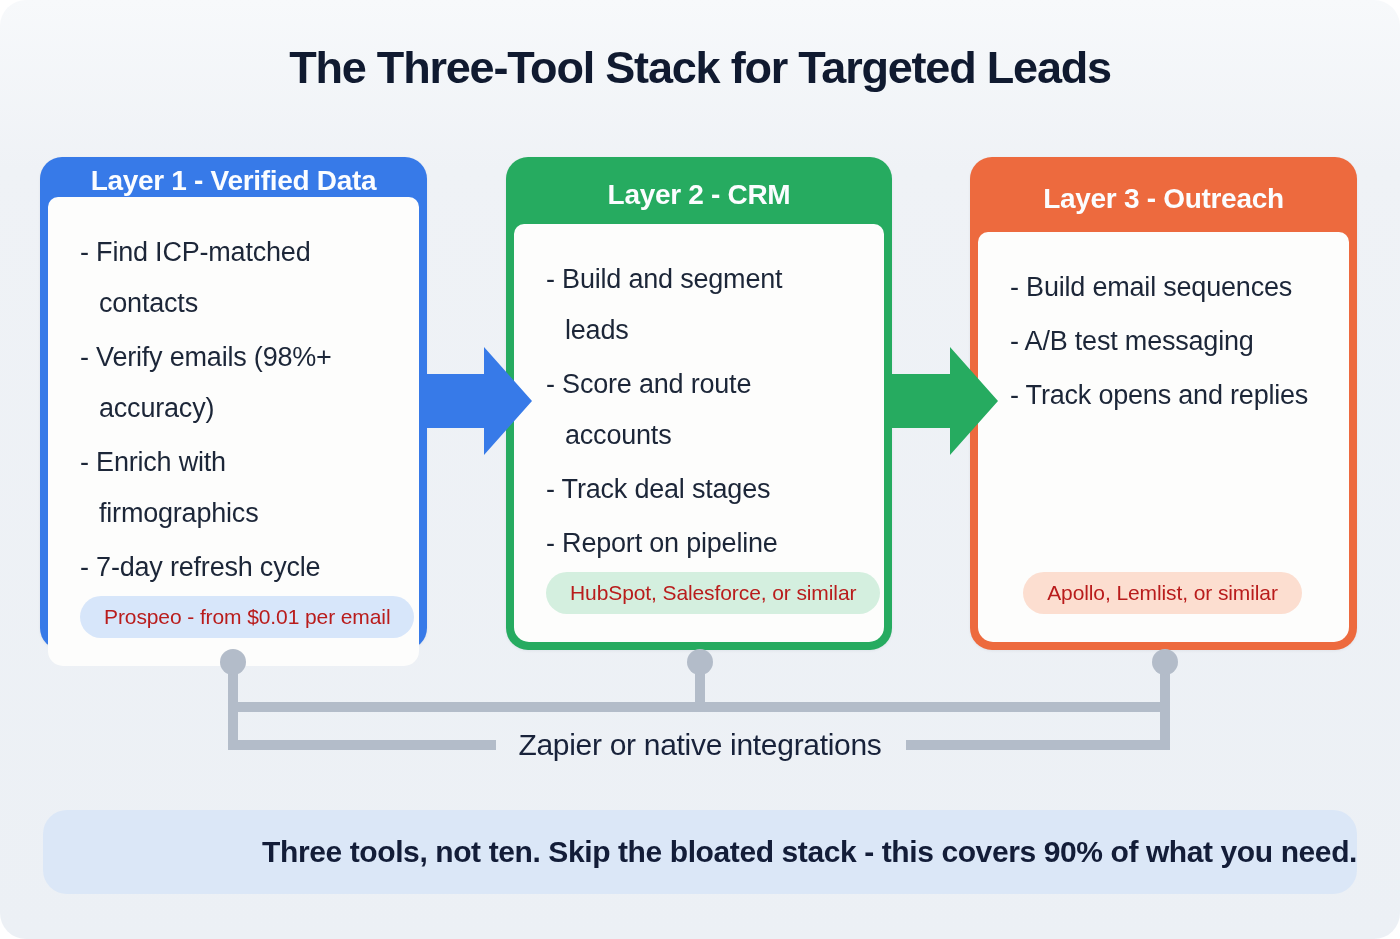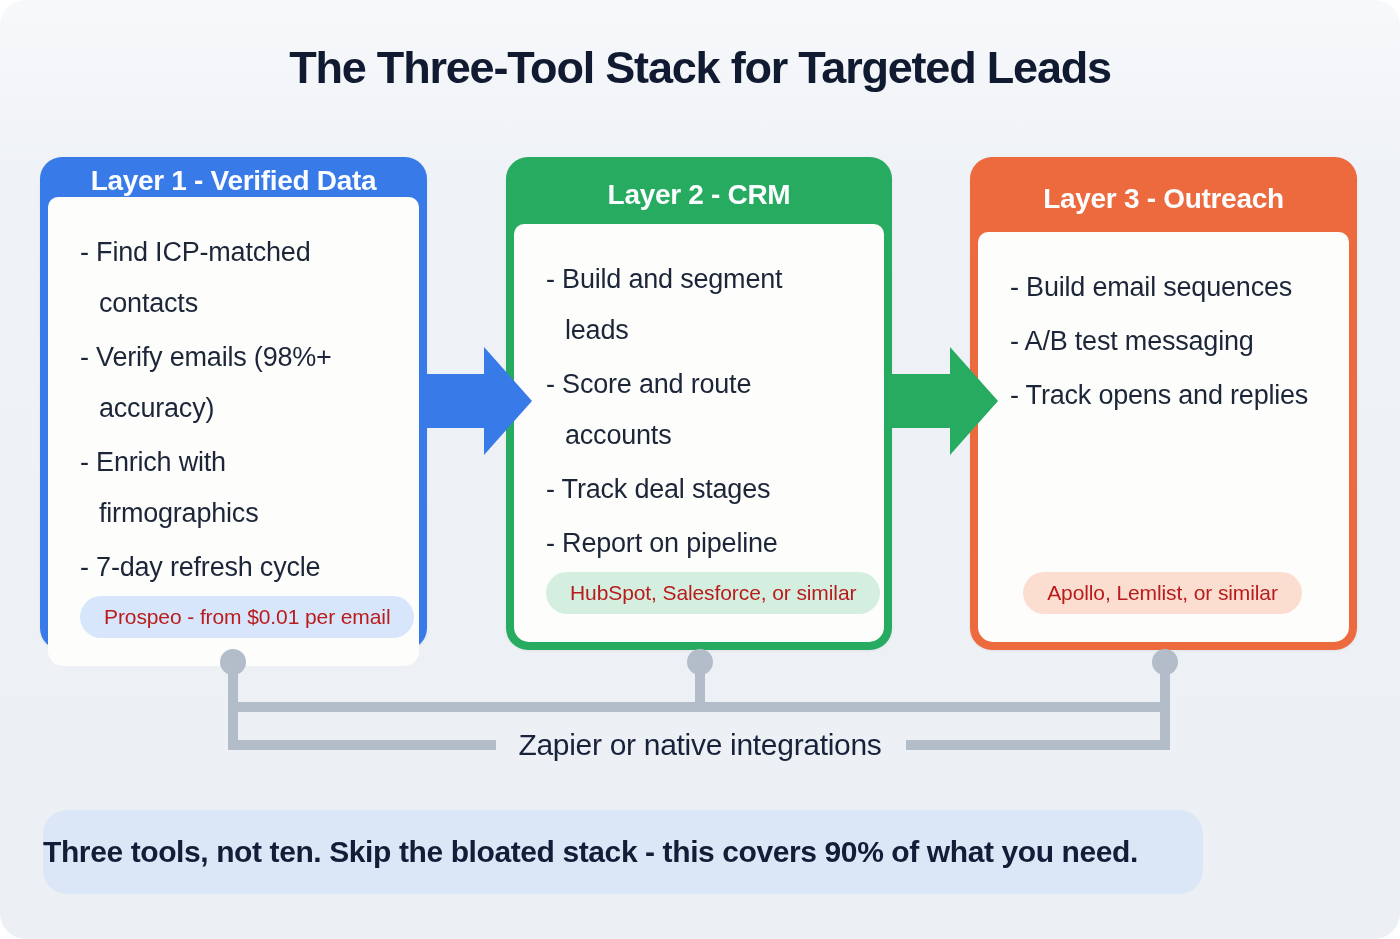--- a/index.html
+++ b/index.html
@@ -101,24 +101,24 @@
     text-align: center;
     font-size: 30px; line-height: 38px;
     color: #18223a; letter-spacing: -0.3px;
     z-index: 2;
   }
 
   
   .banner {
     position: absolute;
     left: 43px; top: 810px;
-    width: 1160px; height: 84px;
+    width: 1314px; height: 84px;
     border-radius: 24px;
     background: #dbe7f7;
-    display: flex; align-items: center; justify-content: flex-start;
+    display: flex; align-items: center; justify-content: flex-end;
   }
   .banner-text {
     font-size: 30px; font-weight: 700; letter-spacing: -0.4px;
     color: #131d38;
   }
 </style>
 </head>
 <body>
 
 <div class="canvas">

